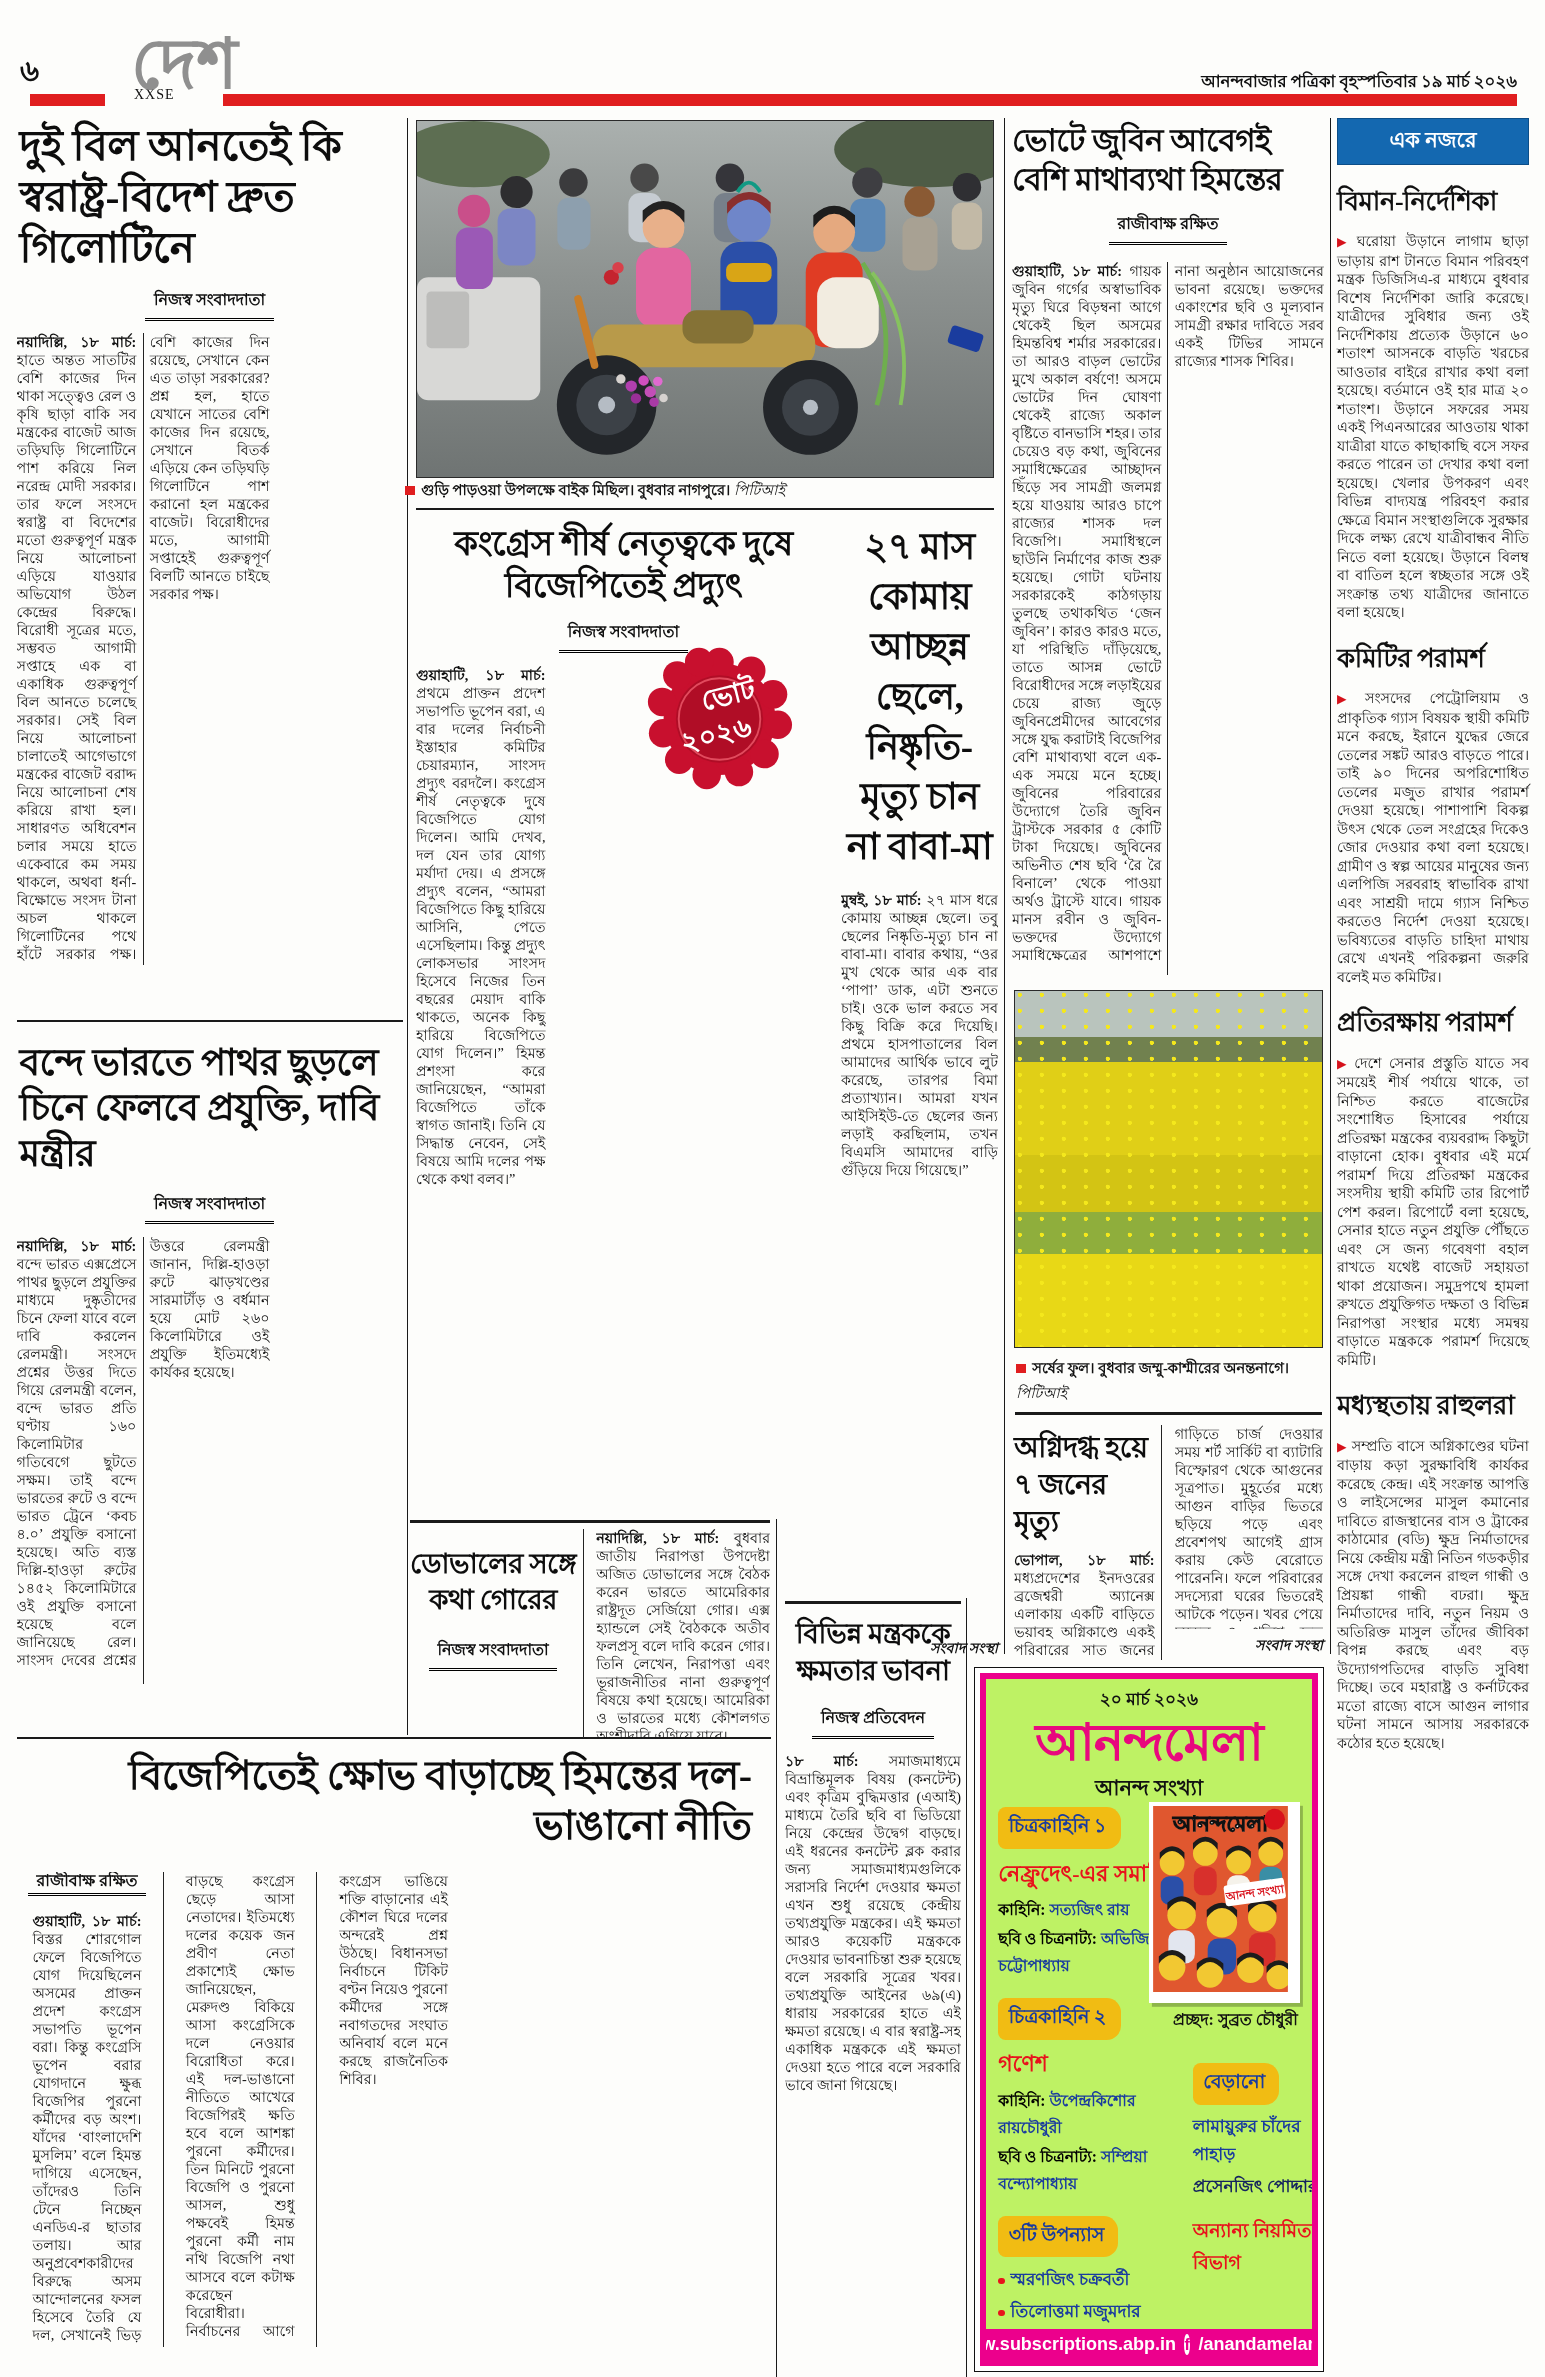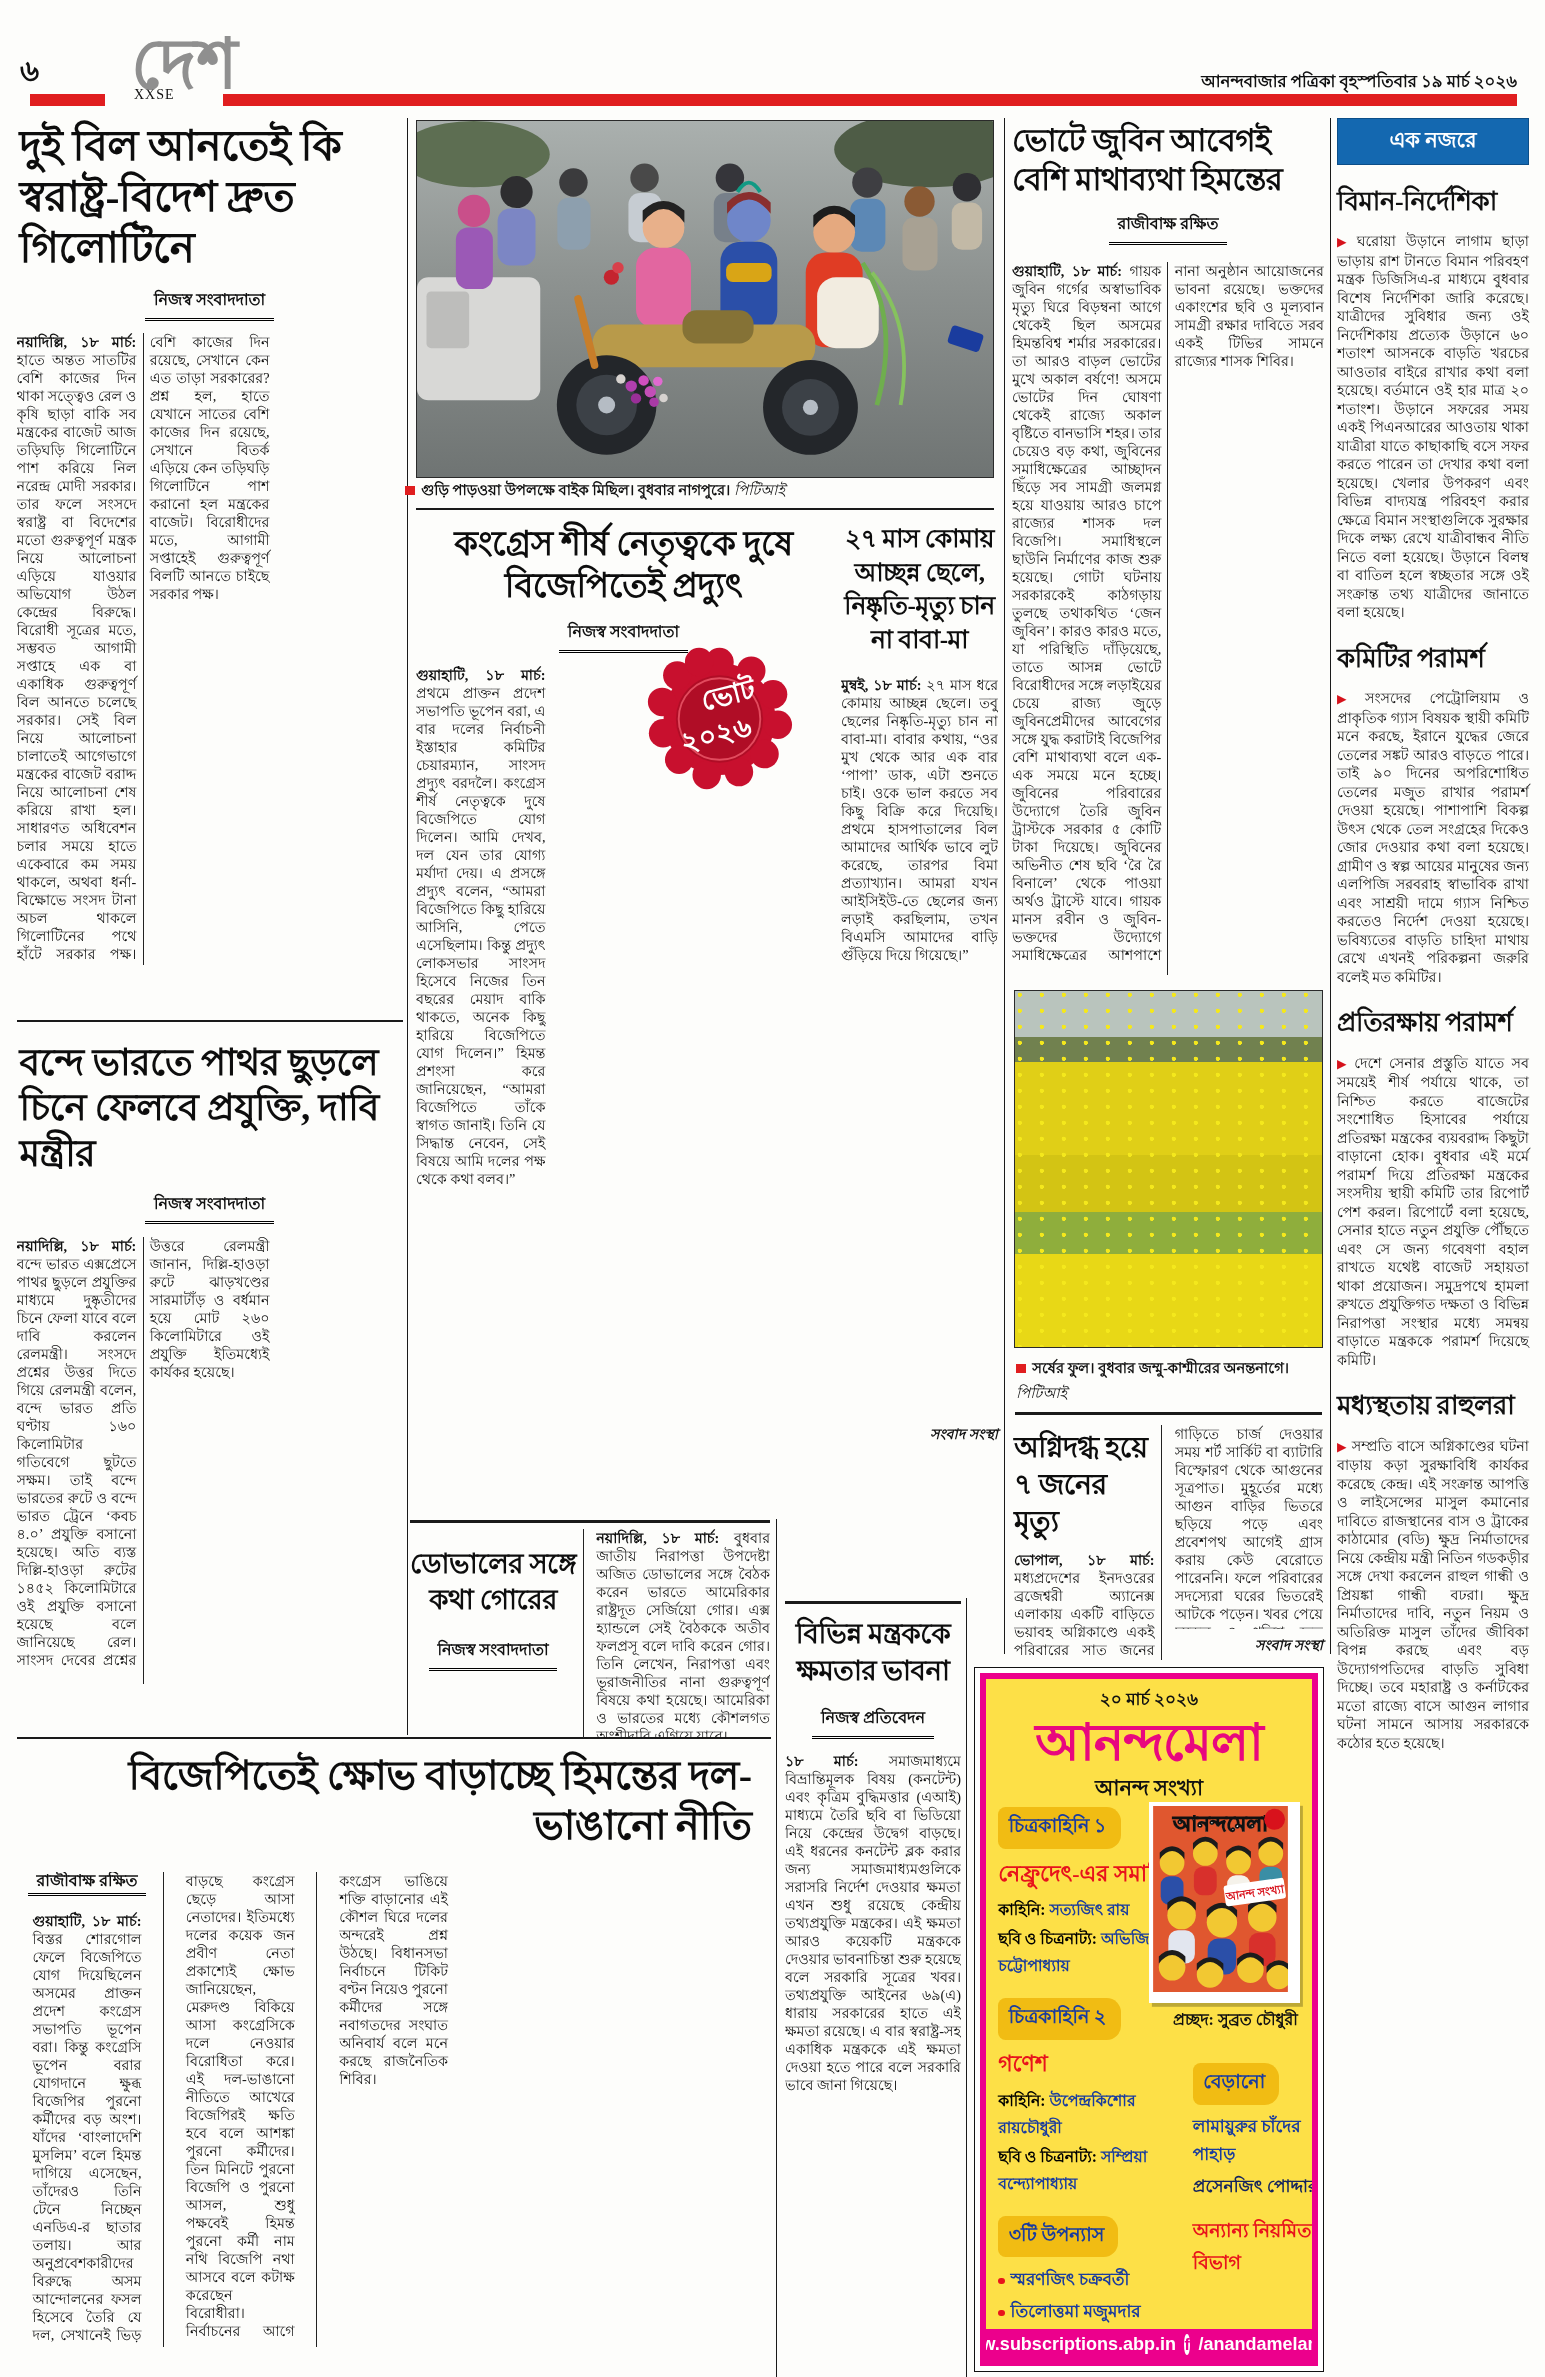--- a/index.html
+++ b/index.html
@@ -182,21 +182,21 @@
         <circle cx="112" cy="40" r="30"></circle>
     </g>
     <circle cx="155" cy="160" r="92" fill="#b00d26"></circle>
     <circle cx="155" cy="160" r="86" fill="none" stroke="#e24b5e" stroke-width="4"></circle>
     <text x="185" y="135" text-anchor="middle" class="seal-txt" font-size="58" transform="rotate(-14 155 160)">ভোট</text>
     <text x="140" y="210" text-anchor="middle" class="seal-txt" font-size="58" transform="rotate(-14 155 160)">২০২৬</text>
   </svg>
 </div>
 
 <div class="abs" style="left:841px;top:519px;width:157px;">
-  <div class="headline" style="font-size:25px;line-height:1.35;text-align:center;padding:2.9px 0 14.3px;">২৭ মাস কোমায় আচ্ছন্ন ছেলে, নিষ্কৃতি-মৃত্যু চান না বাবা-মা</div>
+  <div class="headline" style="font-size:37px;line-height:1.35;text-align:center;padding:2.9px 0 14.3px;">২৭ মাস কোমায় আচ্ছন্ন ছেলে, নিষ্কৃতি-মৃত্যু চান না বাবা-মা</div>
   <p class="body-txt" style="margin:4.8px 0 0;height:742px;">
     <strong>মুম্বই, ১৮ মার্চ:</strong>
     <span>২৭ মাস ধরে কোমায় আচ্ছন্ন ছেলে। তবু ছেলের নিষ্কৃতি-মৃত্যু চান না বাবা-মা। বাবার কথায়, “ওর মুখ থেকে আর এক বার ‘পাপা’ ডাক, এটা শুনতে চাই। ওকে ভাল করতে সব কিছু বিক্রি করে দিয়েছি। প্রথমে হাসপাতালের বিল আমাদের আর্থিক ভাবে লুট করেছে, তারপর বিমা প্রত্যাখ্যান। আমরা যখন আইসিইউ-তে ছেলের জন্য লড়াই করছিলাম, তখন বিএমসি আমাদের বাড়ি গুঁড়িয়ে দিয়ে গিয়েছে।”</span>
   </p>
   <div class="signoff">সংবাদ সংস্থা</div>
 </div>
 
 <div class="abs" style="left:1012px;top:120px;width:312px;">
   <div class="headline" style="font-size:31px;line-height:1.25;padding:1.9px 0 11.4px;">ভোটে জুবিন আবেগই বেশি মাথাব্যথা হিমন্তের</div>
   <div class="byline">রাজীবাক্ষ রক্ষিত</div>
@@ -289,21 +289,21 @@
 <div class="abs" style="left:785px;top:1610px;width:176px;">
   <div class="headline" style="font-size:27.6px;line-height:1.35;text-align:center;padding:4.8px 4.8px 16px;">বিভিন্ন মন্ত্রককে ক্ষমতার ভাবনা</div>
   <div class="byline">নিজস্ব প্রতিবেদন</div>
   <p class="body-txt" style="margin:13.3px 0 0;height:547px;">
     <strong>১৮ মার্চ:</strong>
     <span>সমাজমাধ্যমে বিভ্রান্তিমূলক বিষয় (কনটেন্ট) এবং কৃত্রিম বুদ্ধিমত্তার (এআই) মাধ্যমে তৈরি ছবি বা ভিডিয়ো নিয়ে কেন্দ্রের উদ্বেগ বাড়ছে। এই ধরনের কনটেন্ট ব্লক করার জন্য সমাজমাধ্যমগুলিকে সরাসরি নির্দেশ দেওয়ার ক্ষমতা এখন শুধু রয়েছে কেন্দ্রীয় তথ্যপ্রযুক্তি মন্ত্রকের। এই ক্ষমতা আরও কয়েকটি মন্ত্রককে দেওয়ার ভাবনাচিন্তা শুরু হয়েছে বলে সরকারি সূত্রের খবর। তথ্যপ্রযুক্তি আইনের ৬৯(এ) ধারায় সরকারের হাতে এই ক্ষমতা রয়েছে। এ বার স্বরাষ্ট্র-সহ একাধিক মন্ত্রককে এই ক্ষমতা দেওয়া হতে পারে বলে সরকারি ভাবে জানা গিয়েছে।</span>
   </p>
 </div>
 
 <div class="abs" style="left:974px;top:1667px;width:350px;height:705px;border:1.4px solid #111;background:#fff;box-sizing:border-box;padding:4.8px;">
-  <div style="position:relative;width:100%;height:100%;box-sizing:border-box;border:6.7px solid #ec008c;background:#fde047;overflow:hidden;">
+  <div style="position:relative;width:100%;height:100%;box-sizing:border-box;border:6.7px solid #ec008c;background:#bef264;overflow:hidden;">
 
     <div class="abs" style="left:0;top:7.6px;width:100%;text-align:center;font-size:17px;font-weight:700;">২০ মার্চ ২০২৬</div>
     <div class="abs" style="left:0;top:25px;width:100%;text-align:center;font-size:51px;font-weight:700;color:#e8087e;letter-spacing:-1px;">আনন্দমেলা</div>
     <div class="abs" style="left:0;top:93px;width:100%;text-align:center;font-size:21px;font-weight:700;">আনন্দ সংখ্যা</div>
 
     <div class="abs" style="left:12.4px;top:120px;width:185px;">
       <div class="ad-badge">চিত্রকাহিনি ১</div>
       <div class="ad-title">নেফ্রুদেৎ-এর সমাধি</div>
       <div class="ad-line">
         <span>কাহিনি:</span> <span class="val">সত্যজিৎ রায়</span>

